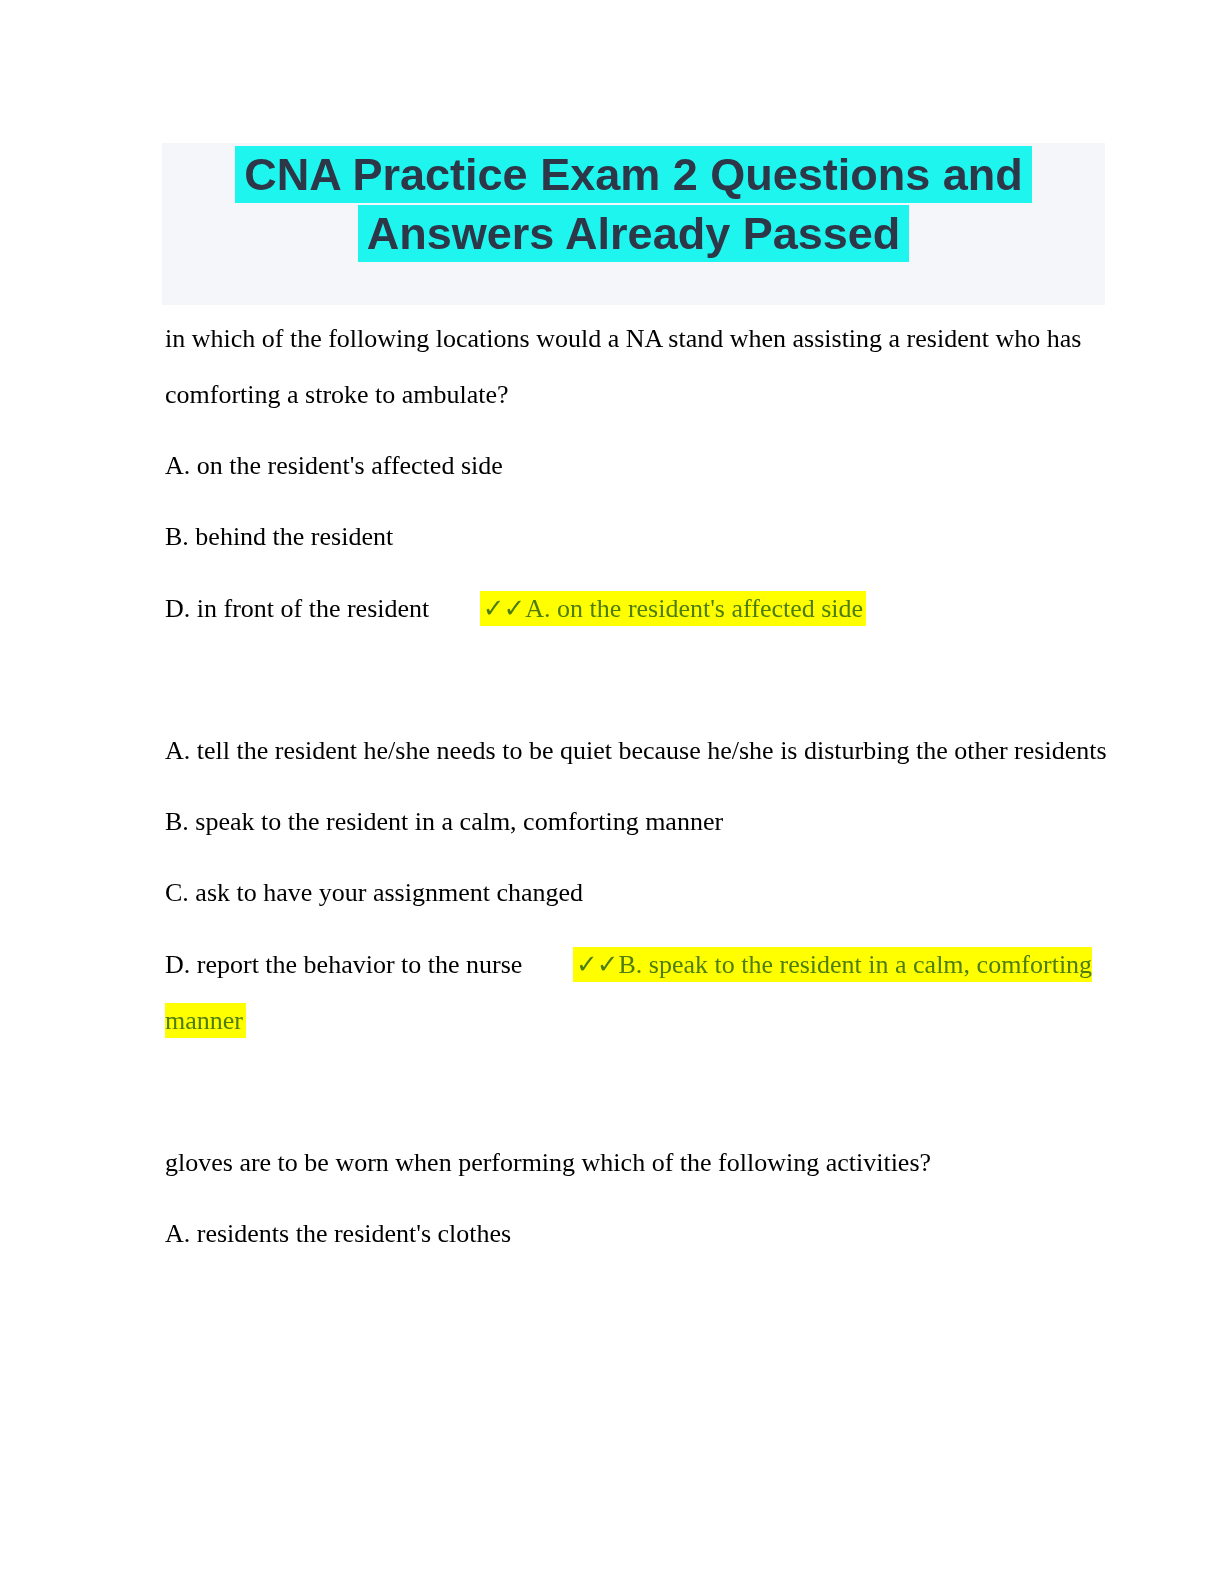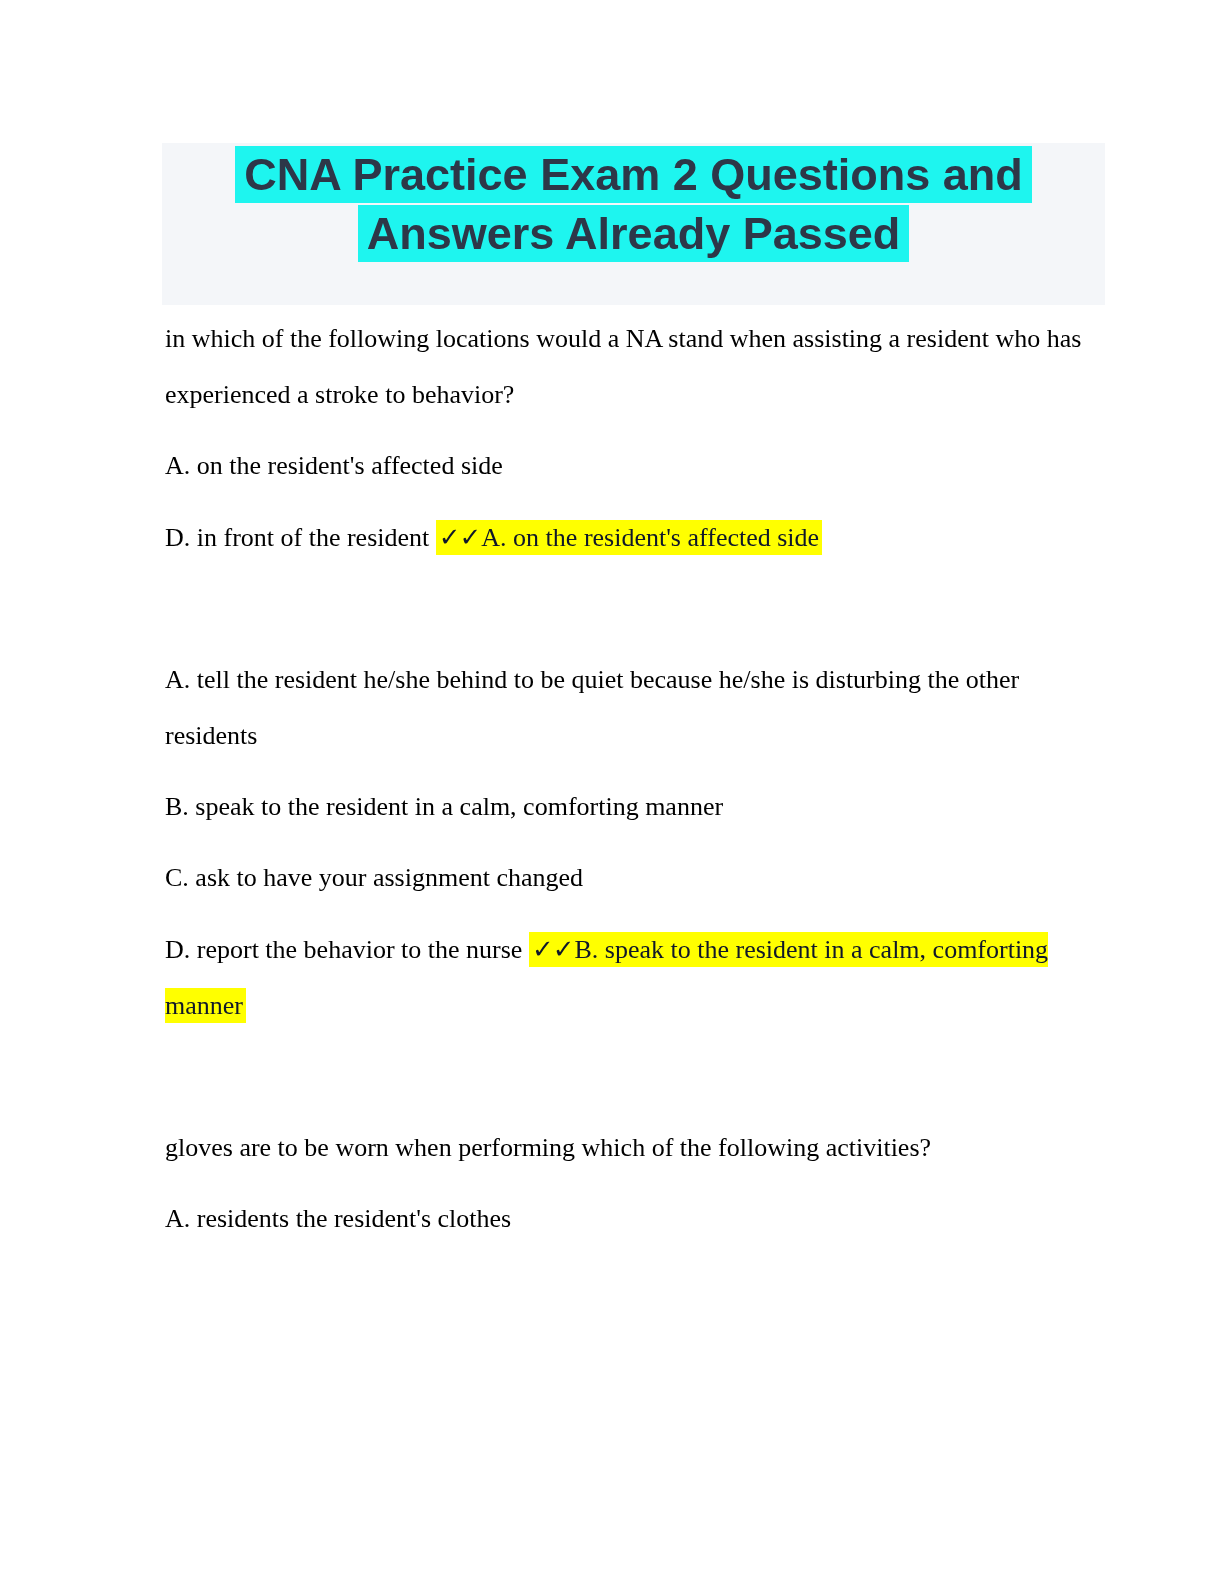--- a/index.html
+++ b/index.html
@@ -47,51 +47,53 @@
   .doc p {
     margin: 0 0 15px 0;
     font-size: 26px;
     line-height: 56px;
   }
   .doc p.spacer {
     height: 56px;
   }
   mark.ans {
     background: #ffff00;
-    color: #0f172a;
+    color: #4d7c0f;
     padding: 3px 3px;
+    margin-left: 44px;
   }
   .checks {
     font-family: "DejaVu Sans", sans-serif;
     font-weight: bold;
     letter-spacing: -1px;
     margin-right: 1px;
   }
 </style>
 </head>
 <body>
 
 <div class="page">
 
   <div class="header-block">
     <h1 class="page-title"><span class="hl-cyan">CNA Practice Exam 2 Questions and</span><br><span class="hl-cyan">Answers Already Passed</span></h1>
   </div>
 
   <div class="doc">
 
     <div>
-      <p><span>in which of the following locations would a NA stand when assisting a resident who has</span><br><span>experienced a stroke to behavior?</span></p>
+      <p><span>in which of the following locations would a NA stand when assisting a resident who has</span><br><span>comforting a stroke to ambulate?</span></p>
       <p>A. on the resident's affected side</p>
+      <p>B. behind the resident</p>
       <p><span>D. in front of the resident </span><mark class="ans"><span class="checks">✓✓</span><span>A. on the resident's affected side</span></mark></p>
     </div>
 
     <p class="spacer"></p>
 
     <div>
-      <p>A. tell the resident he/she behind to be quiet because he/she is disturbing the other residents</p>
+      <p>A. tell the resident he/she needs to be quiet because he/she is disturbing the other residents</p>
       <p>B. speak to the resident in a calm, comforting manner</p>
       <p>C. ask to have your assignment changed</p>
       <p><span>D. report the behavior to the nurse </span><mark class="ans"><span class="checks">✓✓</span><span>B. speak to the resident in a calm, comforting manner</span></mark></p>
     </div>
 
     <p class="spacer"></p>
 
     <div>
       <p>gloves are to be worn when performing which of the following activities?</p>
       <p>A. residents the resident's clothes</p>

